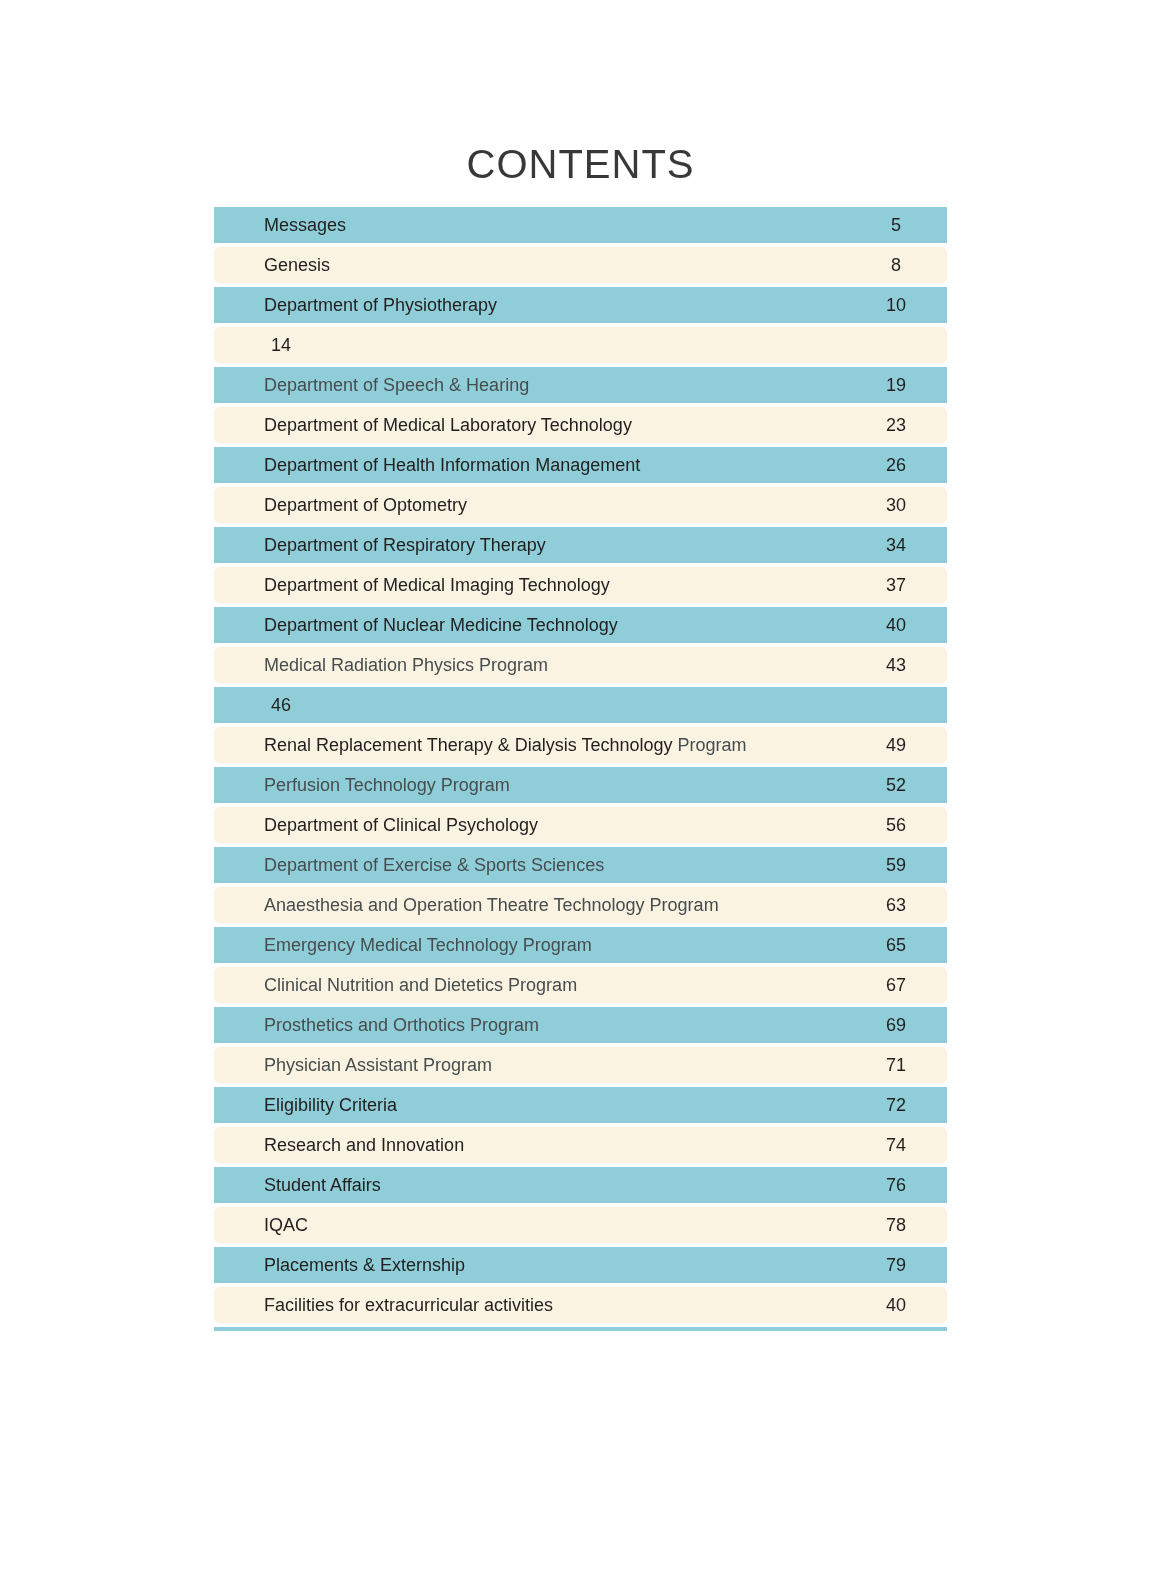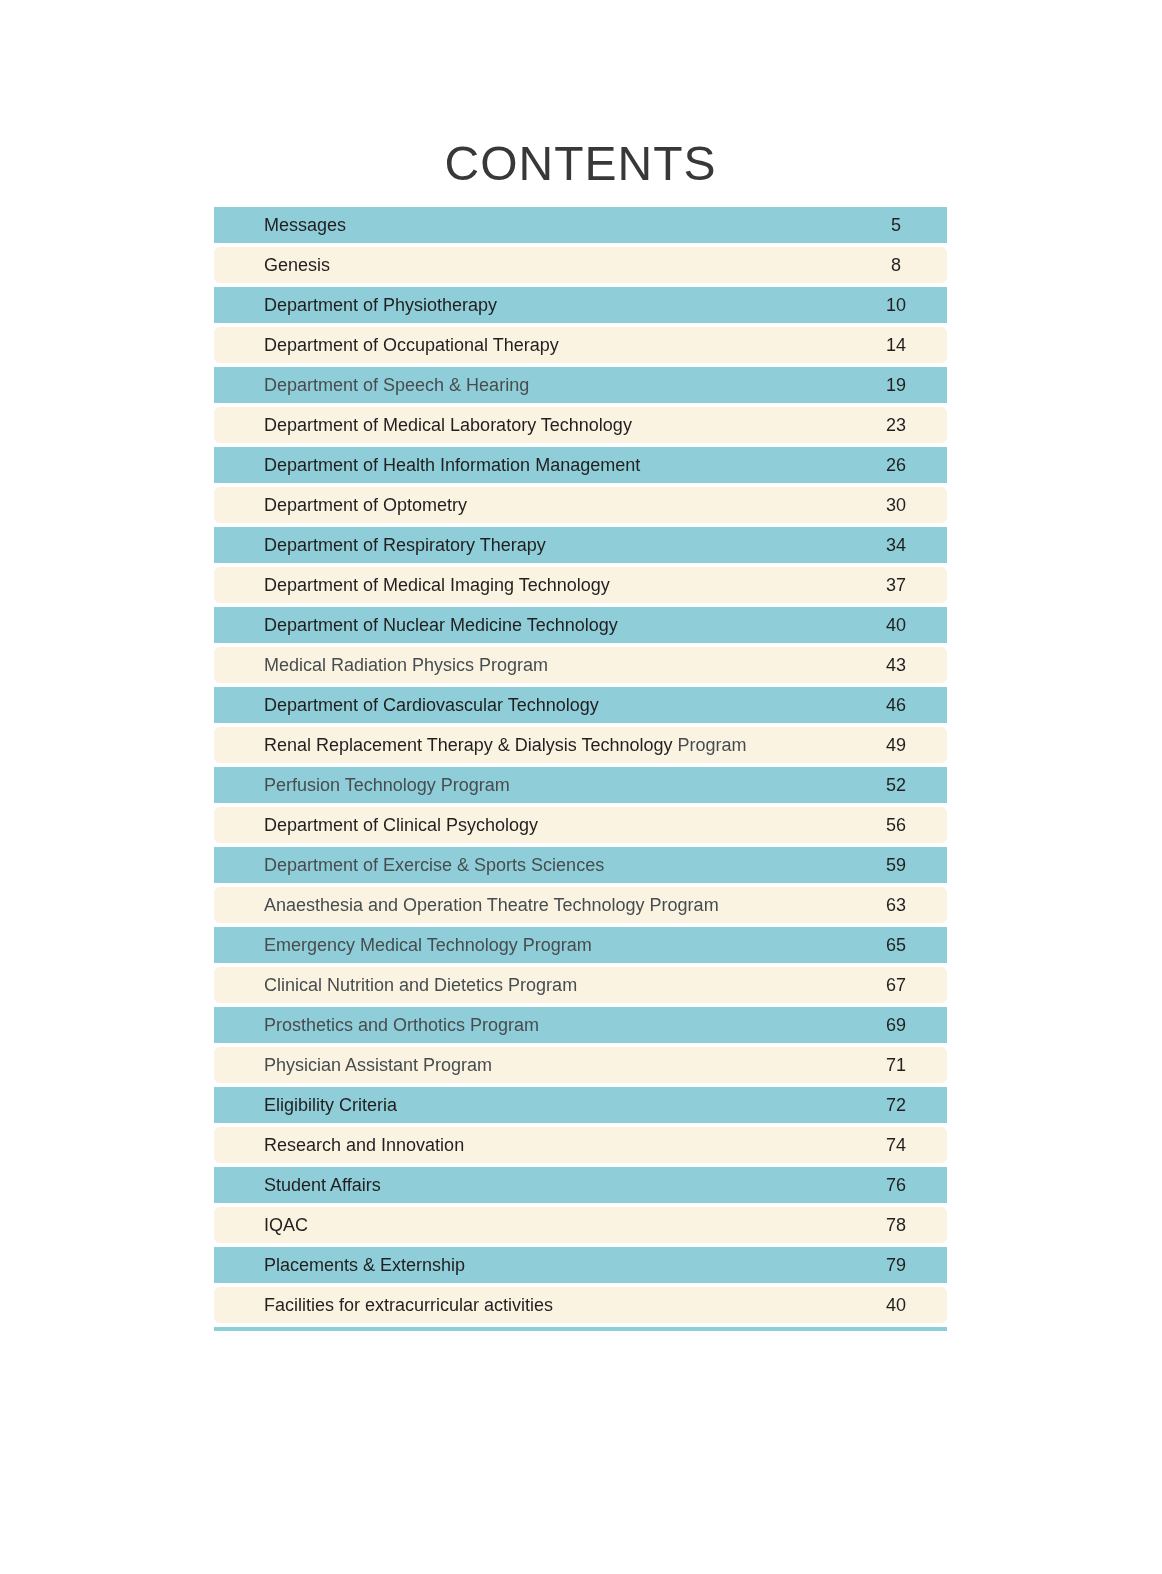--- a/index.html
+++ b/index.html
@@ -11,21 +11,21 @@
     position: relative;
     overflow: hidden;
   }
   .page-title {
     position: absolute;
     top: 138px;
     left: 214px;
     width: 733px;
     margin: 0;
     text-align: center;
-    font-size: 48px;
+    font-size: 40px;
     line-height: 52px;
     font-weight: 500;
     letter-spacing: 1px;
     color: var(--title-color, #383838);
   }
   .toc {
     position: absolute;
     left: 214px;
     top: 207px;
     width: 733px;
@@ -72,21 +72,20 @@
     </div>
     <div class="toc-row cream">
       <span class="toc-label">Genesis</span>
       <span class="toc-page">8</span>
     </div>
     <div class="toc-row teal">
       <span class="toc-label">Department of Physiotherapy</span>
       <span class="toc-page">10</span>
     </div>
     <div class="toc-row cream">
-      <span class="toc-label">Department of Occupational Therapy</span>
       <span class="toc-page">14</span>
     </div>
     <div class="toc-row teal">
       <span class="toc-label muted">Department of Speech &amp; Hearing</span>
       <span class="toc-page">19</span>
     </div>
     <div class="toc-row cream">
       <span class="toc-label">Department of Medical Laboratory Technology</span>
       <span class="toc-page">23</span>
     </div>
@@ -108,21 +107,20 @@
     </div>
     <div class="toc-row teal">
       <span class="toc-label">Department of Nuclear Medicine Technology</span>
       <span class="toc-page">40</span>
     </div>
     <div class="toc-row cream">
       <span class="toc-label muted">Medical Radiation Physics Program</span>
       <span class="toc-page">43</span>
     </div>
     <div class="toc-row teal">
-      <span class="toc-label">Department of Cardiovascular Technology</span>
       <span class="toc-page">46</span>
     </div>
     <div class="toc-row cream">
       <span class="toc-label">Renal Replacement Therapy &amp; Dialysis Technology<span class="muted-part"> Program</span></span>
       <span class="toc-page">49</span>
     </div>
     <div class="toc-row teal">
       <span class="toc-label muted">Perfusion Technology Program</span>
       <span class="toc-page">52</span>
     </div>

